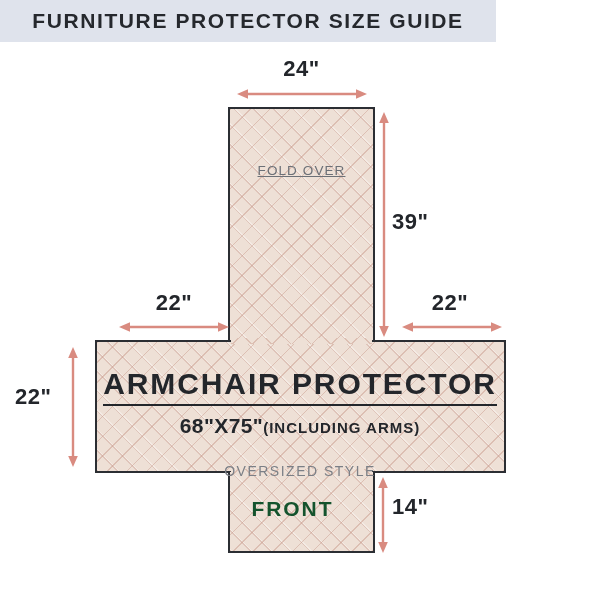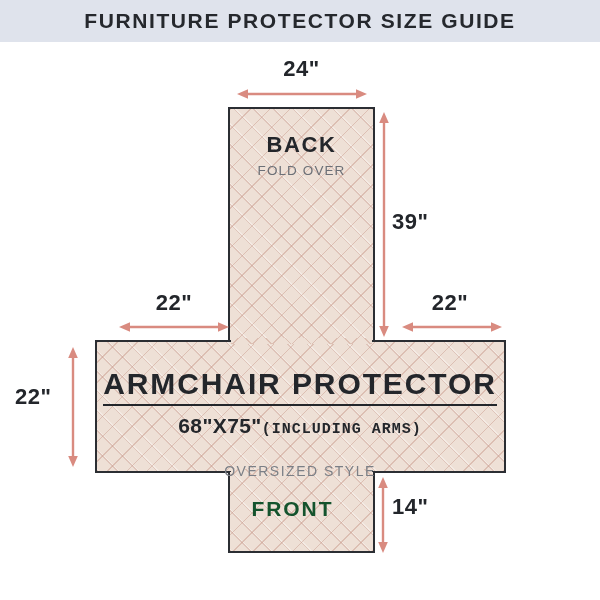--- a/index.html
+++ b/index.html
@@ -6,21 +6,21 @@
   body{
     width:600px;height:600px;
     background:#ffffff;
     font-family:"Liberation Sans", sans-serif;
     overflow:hidden;
     position:relative;
   }
 
   
   #header-band{
-    position:absolute;left:0;top:0;width:600px;height:42px;
+    position:absolute;left:0;top:0;width:496px;height:42px;
     background:#dfe3ec;
     display:flex;align-items:center;justify-content:center;
   }
   #header-title{
     font-size:21px;font-weight:bold;letter-spacing:1.6px;
     color:#25282d;white-space:nowrap;
   }
 
   
   #diagram{
@@ -72,41 +72,41 @@
 
   
   .ptxt{position:absolute;text-align:center;white-space:nowrap;}
   #label-back{
     left:228px;top:90px;width:147px;
     font-size:22px;font-weight:bold;letter-spacing:1.6px;color:#23262b;
   }
   #label-back-sub{
     left:213px;top:120px;width:177px;
     font-size:13.5px;font-weight:500;letter-spacing:1.1px;
-    line-height:18px;color:#6c7077;
+    line-height:18px;color:#6c7077;text-decoration:underline;
   }
   #label-front{
     left:228px;top:455px;width:129px;
     font-size:21px;font-weight:bold;letter-spacing:1.9px;color:#14532d;
   }
 
   #center-block{
     position:absolute;left:80px;top:325px;width:440px;text-align:center;
   }
   #label-title{
     font-size:30px;font-weight:bold;letter-spacing:1.9px;color:#23262b;
     display:inline-block;
     border-bottom:2px solid #23262b;
     padding-bottom:3px;
   }
   #label-dims{
     margin-top:8px;
     font-size:21px;font-weight:bold;letter-spacing:.4px;color:#23262b;
   }
-  #label-dims .paren{font-size:15px;letter-spacing:1px;font-family:Liberation Mono, monospace;}
+  #label-dims .paren{font-size:15px;letter-spacing:1px;}
   #label-style{
     margin-top:25px;
     font-size:14px;font-weight:500;letter-spacing:1.5px;color:#7b7f86;
   }
 
   
   .dim{position:absolute;}
   .dim svg{display:block;overflow:visible;}
   .dim-text{
     position:absolute;white-space:nowrap;
@@ -139,21 +139,20 @@
 </div>
 
 <div id="diagram">
 
   <div class="panel" id="panel-back"></div>
   <div class="panel" id="panel-arms"></div>
   <div class="panel" id="panel-front"></div>
   <div class="seam" id="seam-top"></div>
   <div class="seam" id="seam-bottom"></div>
 
-  <div class="ptxt" id="label-back">BACK</div>
   <div class="ptxt" id="label-back-sub">
     <div>FOLD OVER</div>
   </div>
 
   <div id="center-block">
     <div id="label-title">ARMCHAIR PROTECTOR</div>
     <div id="label-dims">
       <span>68"X75"</span><span class="paren">(INCLUDING ARMS)</span>
     </div>
     <div id="label-style">OVERSIZED STYLE</div>

